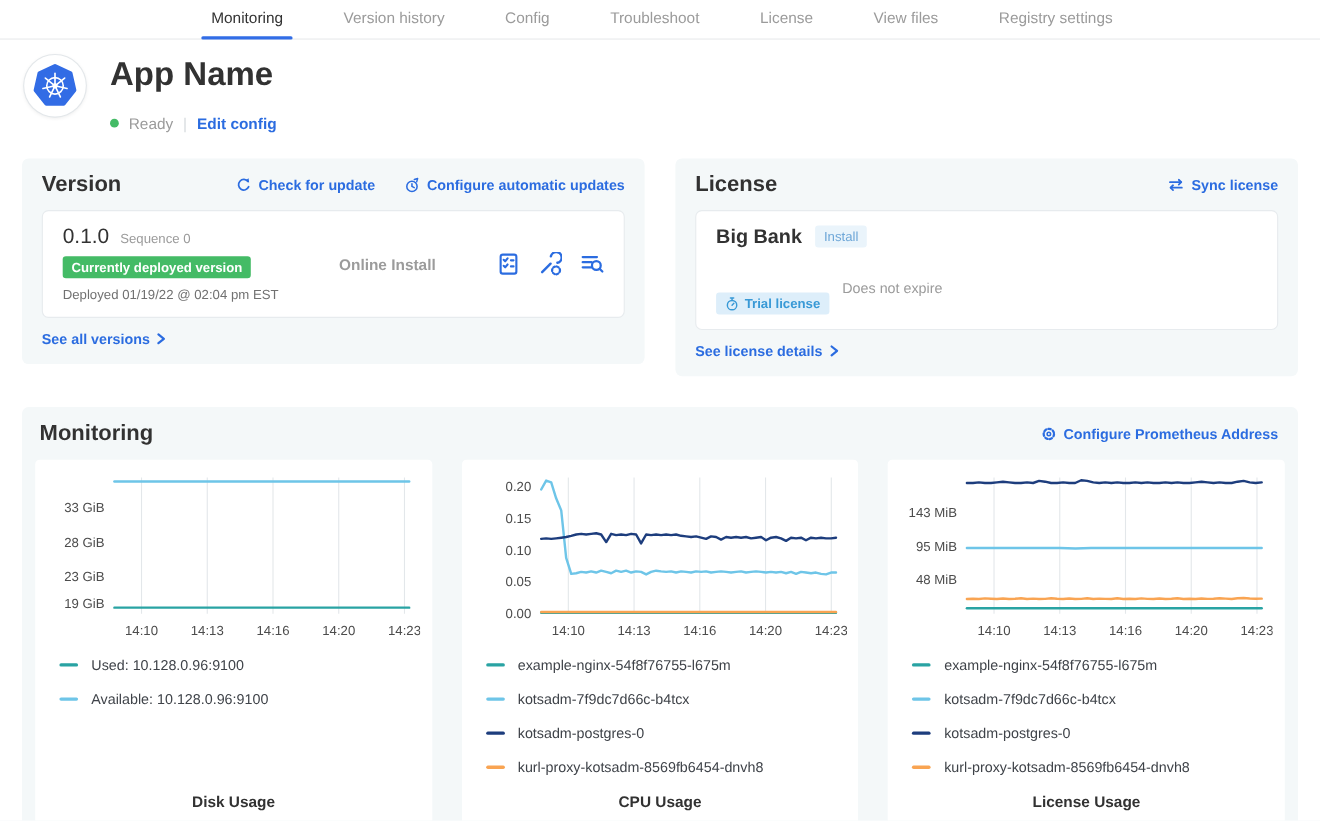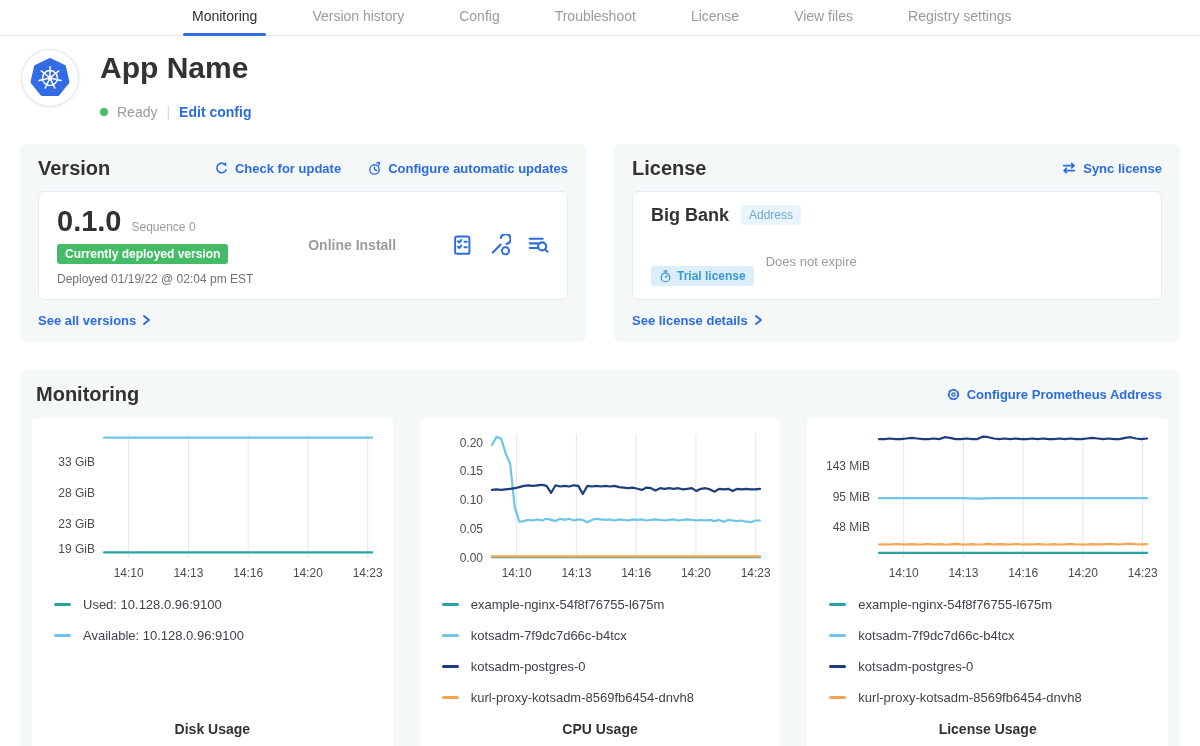--- a/index.html
+++ b/index.html
@@ -37,21 +37,21 @@
   .top-row{display:flex;gap:28px;align-items:flex-start;margin:24px 20px 0;}
   .card{background:var(--cardbg);border-radius:6px;padding:13px 18px 13px;}
   .half{flex:1;}
   .card-head{display:flex;justify-content:space-between;align-items:center;}
   .card-title{font-size:20px;font-weight:700;}
   .head-links{display:flex;gap:26px;}
   .inner-card{background:#fff;border:1px solid var(--innerborder);border-radius:6px;margin-top:11px;padding:13px 18px;}
   
   .version-flex{display:flex;align-items:center;}
   .v-num-row{display:flex;align-items:baseline;gap:10px;}
-  .v-number{font-size:29px;font-weight:700;}
+  .v-number{font-size:19px;font-weight:400;}
   .v-seq{font-size:12px;color:var(--gray);}
   .v-badge{display:inline-block;background:var(--green);color:#fff;font-size:12px;font-weight:700;padding:3px 8px;border-radius:3px;margin-top:6px;}
   .v-deployed{font-size:12px;color:var(--midgray);margin-top:8px;}
   .v-mid{flex:1;text-align:center;color:var(--gray);font-weight:700;font-size:14px;}
   .v-icons{display:flex;gap:16px;align-items:center;color:var(--accent);}
   .icon-btn{cursor:pointer;display:flex;}
   .see-link{margin-top:11px;}
   
   .lic-name-row{display:flex;align-items:center;gap:12px;}
   .lic-name{font-size:18px;font-weight:700;}
@@ -191,21 +191,21 @@
           <polyline points="10.6,2.4 12.9,4.6 10.6,6.8"></polyline>
           <path d="M13.4 9.6 H3.4"></path>
           <polyline points="5.4,7.4 3.1,9.6 5.4,11.8"></polyline>
         </svg>
         <span>Sync license</span>
       </span>
     </div>
     <div class="inner-card">
       <div class="lic-name-row">
         <span class="lic-name">Big Bank</span>
-        <span class="badge-soft">Address</span>
+        <span class="badge-soft">Install</span>
       </div>
       <div class="lic-meta">
         <span class="chip-trial">
           <svg width="13" height="14" viewBox="0 0 14 15" class="cap" stroke="currentColor" stroke-width="1.4">
             <circle cx="7" cy="9" r="4.6"></circle>
             <path d="M7 2.4 v1.8"></path>
             <path d="M5.4 2 h3.2"></path>
             <path d="M7 9 L8.8 7.2"></path>
           </svg>
           <span>Trial license</span>

